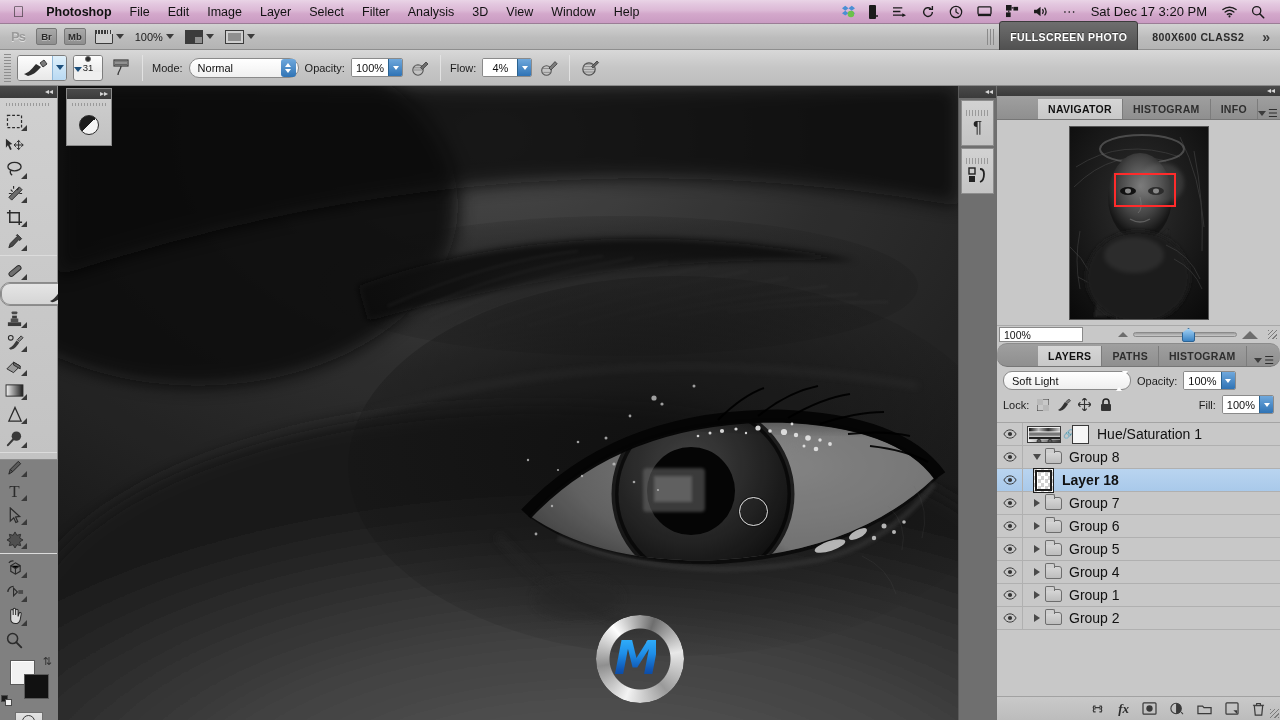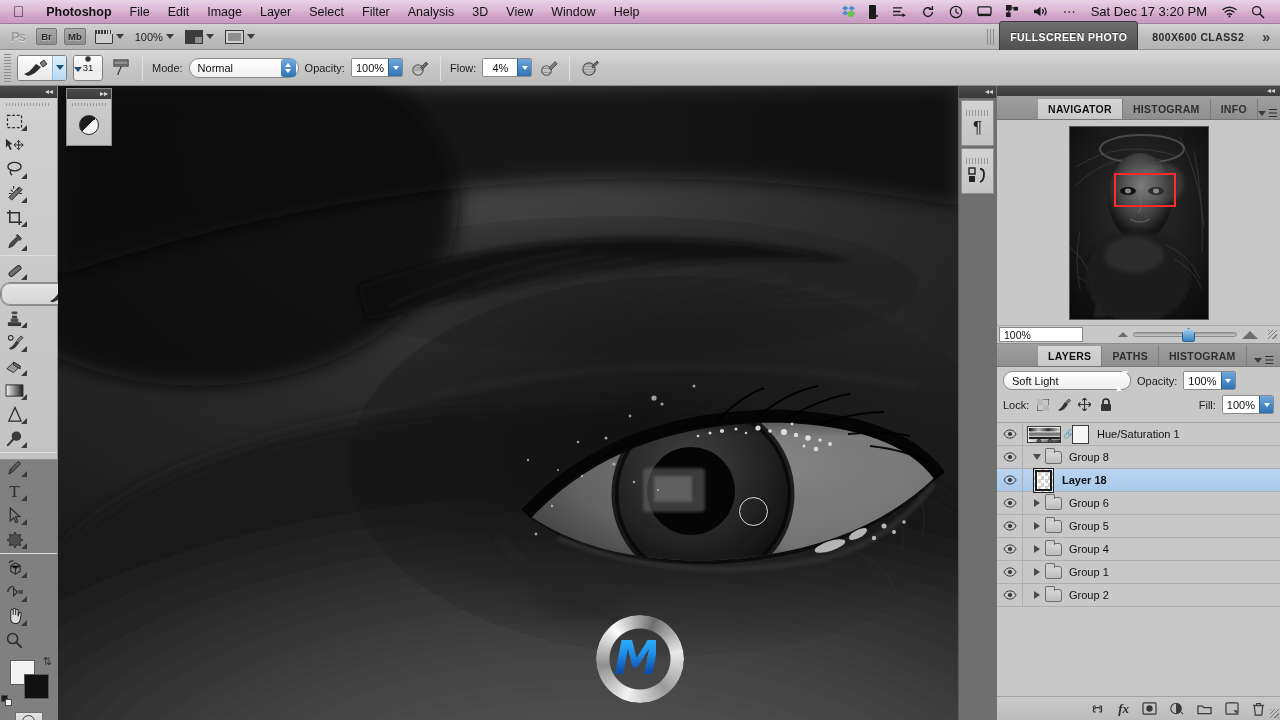--- a/index.html
+++ b/index.html
@@ -211,21 +211,21 @@
   .layer-list{background:#c8c8c8;border-top:1px solid #a4a4a4;}
   .lrow{height:23px;display:flex;align-items:center;border-bottom:1px solid #b0b0b0;position:relative;}
   .lrow.selected{background:linear-gradient(to bottom,#b9d4f0,#a9c9ea);}
   .eye-cell{width:26px;height:23px;display:flex;align-items:center;justify-content:center;border-right:1px solid #b0b0b0;}
   .tri-cell{width:16px;display:flex;align-items:center;justify-content:center;}
   .tri-r{width:0;height:0;border-top:4.5px solid transparent;border-bottom:4.5px solid transparent;border-left:6px solid #4a4a4a;}
   .tri-dn{width:0;height:0;border-left:4.5px solid transparent;border-right:4.5px solid transparent;border-top:6px solid #4a4a4a;}
   .folder{width:17px;height:13px;margin-right:7px;position:relative;
     background:linear-gradient(to bottom,#d7d7d7,#bdbdbd);border:1px solid #6d6d6d;border-radius:1px 3px 2px 2px;}
   .folder::before{content:"";position:absolute;left:-1px;top:-4px;width:8px;height:4px;background:#cfcfcf;border:1px solid #6d6d6d;border-bottom:none;border-radius:2px 2px 0 0;}
-  .lname{font-size:11px;color:#111;}
+  .lname{font-size:14px;color:#111;}
   .lrow.selected .lname{font-weight:bold;}
   .thumb-adj{width:34px;height:17px;margin:0 2px 0 4px;border:1px solid #3a3a3a;background:#fff;position:relative;overflow:hidden;}
   .thumb-link{width:9px;font-size:9px;color:#333;text-align:center;}
   .thumb-mask{width:17px;height:19px;margin-right:8px;background:#f6f6f6;border:1px solid #3a3a3a;}
   .thumb-trans{width:21px;height:25px;margin:0 8px 0 10px;border:1px solid #1d1d1d;outline:2px solid #1d1d1d;outline-offset:-4px;
     background:
       repeating-conic-gradient(#ffffff 0 25%, #cfcfcf 0 50%) 0 0/7px 7px;}
   .panel-footer{position:absolute;left:0;bottom:0;width:284px;height:24px;
     background:linear-gradient(to bottom,#c9c9c9,#bcbcbc);border-top:1px solid #a2a2a2;
     display:flex;align-items:center;justify-content:flex-end;gap:13px;padding-right:16px;color:#333;}
@@ -888,21 +888,21 @@
           <span class="mtn-s"></span>
           <span class="sl-track">
               <i class="sl-thumb"></i>
             </span>
           <span class="mtn-l"></span>
         </div>
         <span class="grip-corner" style="position:static;margin-right:3px;"></span>
       </div>
     </div>
 
-    <div class="tabrow" style="border-top:1px solid #8c8c8c;">
+    <div class="tabrow" style="border-top:1px solid #8c8c8c;border-radius:10px;">
       <div class="tab active">LAYERS</div>
       <div class="tab">PATHS</div>
       <div class="tab">HISTOGRAM</div>
       <div class="panel-menu">
         <span class="tri-d"></span>
         <span style="font-size:11px;line-height:1;">☰</span>
       </div>
     </div>
 
     <div class="layers-ctrl">
@@ -1021,20 +1021,33 @@
         <div class="eye-cell">
           <svg width="14" height="10" viewBox="0 0 16 11">
               <path d="M1 5.5C3 2 5.4.8 8 .8s5 1.2 7 4.7c-2 3.5-4.4 4.7-7 4.7S3 9 1 5.5z" fill="none" stroke="#333" stroke-width="1.1"></path>
               <circle cx="8" cy="5.5" r="2.4" fill="#333"></circle>
             </svg>
         </div>
         <span class="tri-cell" style="margin-left:6px;">
             <i class="tri-r"></i>
           </span>
         <span class="folder"></span>
+        <span class="lname">Group 7</span>
+      </div>
+      <div class="lrow">
+        <div class="eye-cell">
+          <svg width="14" height="10" viewBox="0 0 16 11">
+              <path d="M1 5.5C3 2 5.4.8 8 .8s5 1.2 7 4.7c-2 3.5-4.4 4.7-7 4.7S3 9 1 5.5z" fill="none" stroke="#333" stroke-width="1.1"></path>
+              <circle cx="8" cy="5.5" r="2.4" fill="#333"></circle>
+            </svg>
+        </div>
+        <span class="tri-cell" style="margin-left:6px;">
+            <i class="tri-r"></i>
+          </span>
+        <span class="folder"></span>
         <span class="lname">Group 6</span>
       </div>
       <div class="lrow">
         <div class="eye-cell">
           <svg width="14" height="10" viewBox="0 0 16 11">
               <path d="M1 5.5C3 2 5.4.8 8 .8s5 1.2 7 4.7c-2 3.5-4.4 4.7-7 4.7S3 9 1 5.5z" fill="none" stroke="#333" stroke-width="1.1"></path>
               <circle cx="8" cy="5.5" r="2.4" fill="#333"></circle>
             </svg>
         </div>
         <span class="tri-cell" style="margin-left:6px;">

